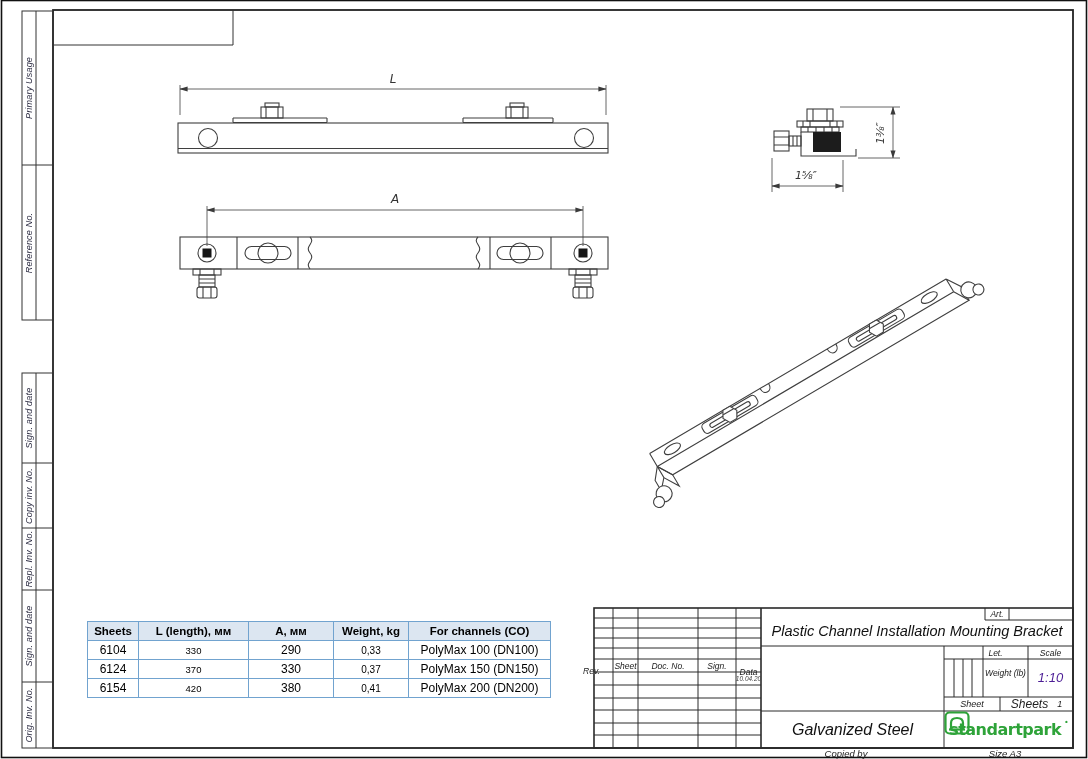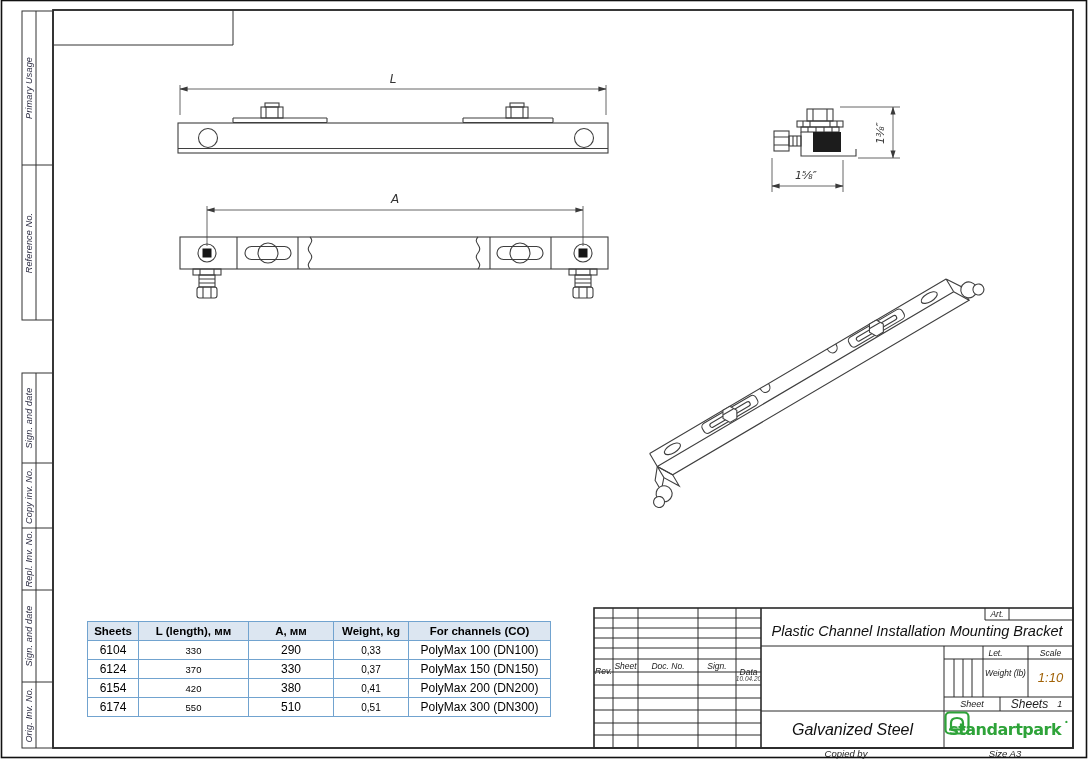--- a/index.html
+++ b/index.html
@@ -245,45 +245,38 @@
             <td class="med">0,37</td>
             <td>PolyMax 150 (DN150)</td>
         </tr>
         <tr>
           <td>6154</td>
             <td class="small">420</td>
             <td>380</td>
             <td class="med">0,41</td>
             <td>PolyMax 200 (DN200)</td>
         </tr>
-        <tr>
-          <td>6174</td>
-            <td class="small">550</td>
-            <td>510</td>
-            <td class="med">0,51</td>
-            <td>PolyMax 300 (DN300)</td>
-        </tr>
       </tbody>
     </table>
   </div>
 
-  <div class="abs flexc tb-label" style="left:594px;top:659px;width:19px;height:24px;">Rev.</div>
+  <div class="abs flexc tb-label" style="left:582px;top:659px;width:19px;height:24px;">Rev.</div>
   <div class="abs flexc tb-label" style="left:613px;top:659px;width:25px;height:13px;">Sheet</div>
   <div class="abs flexc tb-label" style="left:638px;top:659px;width:60px;height:13px;">Doc. No.</div>
   <div class="abs flexc tb-label" style="left:698px;top:659px;width:38px;height:13px;">Sign.</div>
   <div class="abs flexc tb-label" style="left:736px;top:659px;width:25px;height:25px;">Data</div>
   <div class="abs flexc tb-small" style="left:736px;top:672px;width:25px;height:13px;">10.04.20</div>
 
   <div class="abs flexc tb-label" style="left:985px;top:607px;width:24px;height:13px;border-radius:6px;">Art.</div>
   <div class="abs flexc it" style="left:765px;top:616px;width:304px;height:30px;font-size:14.5px;color:#111;white-space:nowrap;">Plastic Channel Installation Mounting Bracket</div>
 
   <div class="abs flexc tb-label" style="left:944px;top:646px;width:39px;height:13px;padding-left:32px;">Let.</div>
   <div class="abs flexc tb-label" style="left:983px;top:646px;width:45px;height:13px;margin-top:20px;">Weight (lb)</div>
   <div class="abs flexc tb-label" style="left:1028px;top:646px;width:45px;height:13px;">Scale</div>
-  <div class="abs flexc it" style="left:1028px;top:659px;width:45px;height:37px;font-size:13px;color:#a16207;">1:10</div>
+  <div class="abs flexc it" style="left:1028px;top:659px;width:45px;height:37px;font-size:13px;color:#4c1d95;">1:10</div>
 
   <div class="abs flexc tb-label" style="left:944px;top:697px;width:56px;height:14px;font-size:9px;">Sheet</div>
   <div class="abs flexc" style="left:1000px;top:697px;width:73px;height:14px;gap:9px;">
     <span class="tb-label" style="font-size:12px;">Sheets</span>
     <span class="tb-label" style="font-size:9px;">1</span>
   </div>
 
   <div class="abs flexc it" style="left:761px;top:711px;width:183px;height:37px;font-size:16px;color:#111;">Galvanized Steel</div>
 
   <div class="abs flexc" style="left:944px;top:711px;width:129px;height:37px;gap:4px;">

